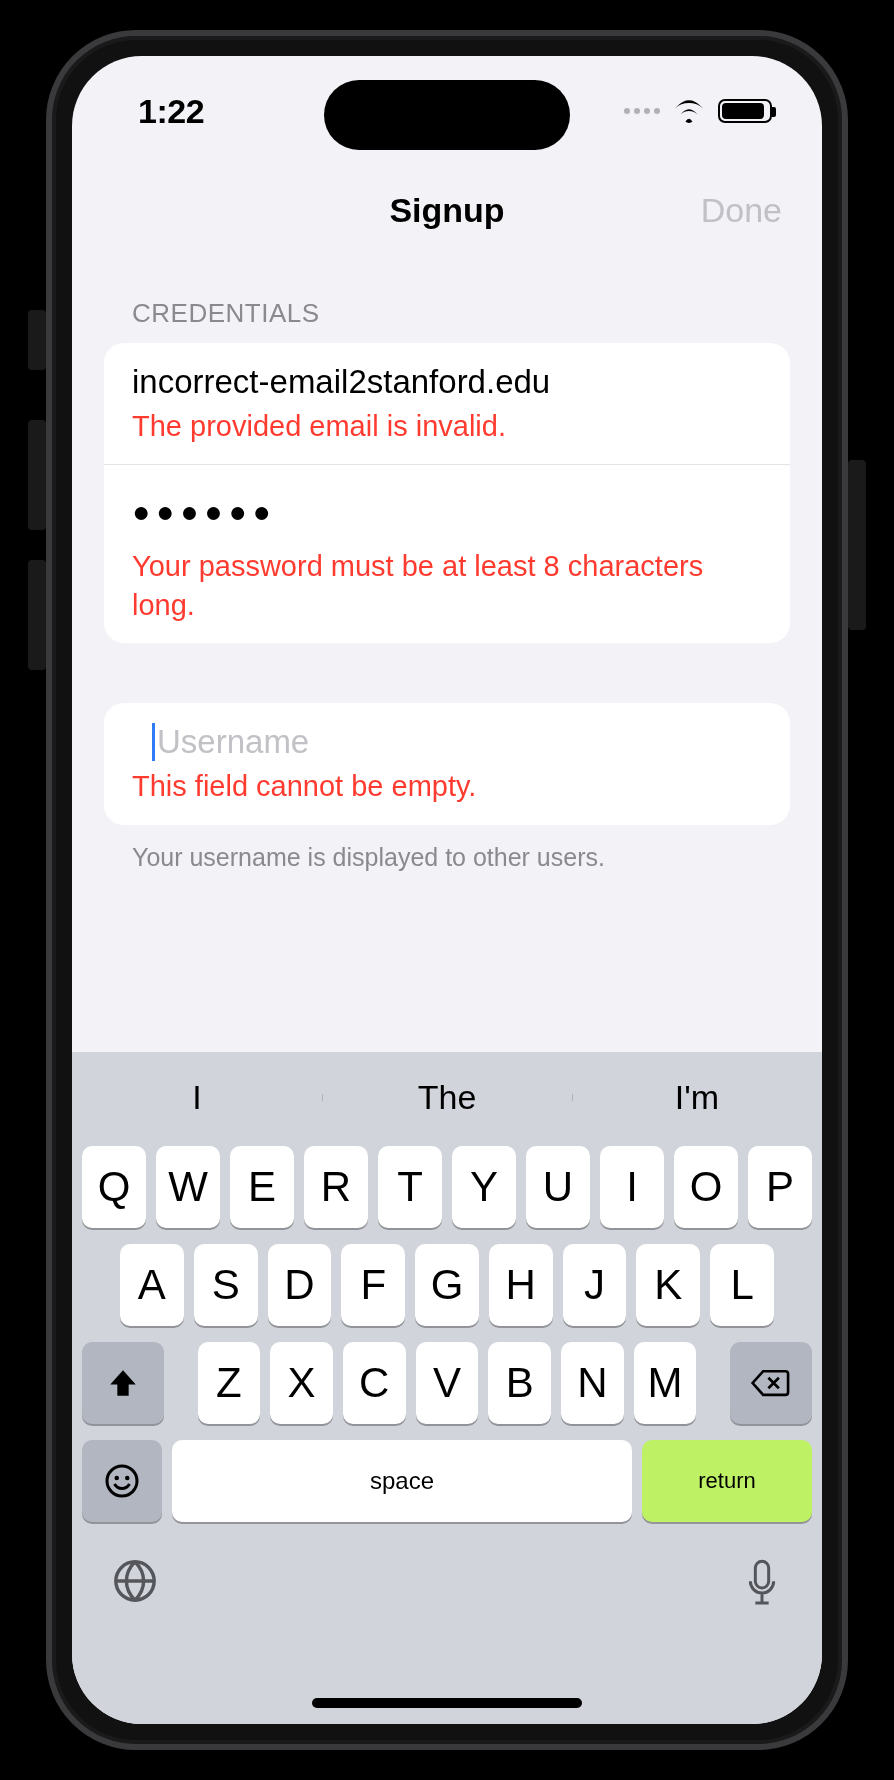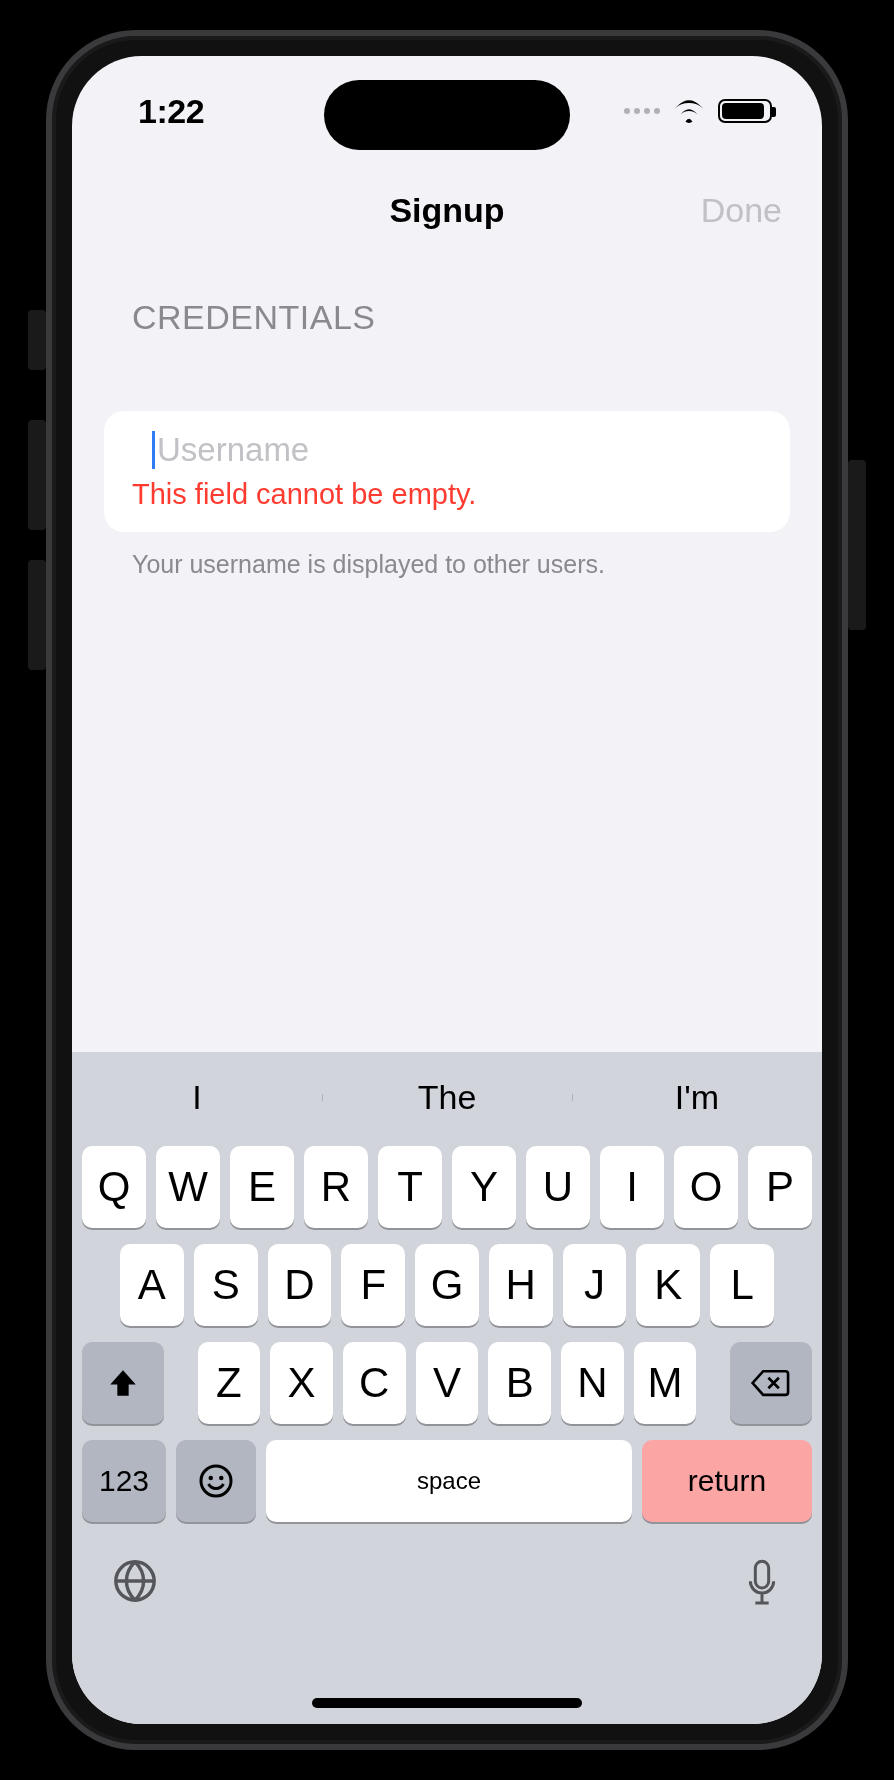--- a/index.html
+++ b/index.html
@@ -87,21 +87,21 @@
       align-items: center;
       justify-content: center;
       position: relative;
     }
     .nav-title { font-size: 34px; font-weight: 600; color:#000; }
     .nav-done { position:absolute; right:40px; font-size:34px; color:#c0c0c6; }
 
     
     .form { padding: 0 32px; }
     .section-header {
-      font-size: 34px;
+      font-size: 26px;
       color: #8a8a8e;
       letter-spacing: 0.5px;
       padding: 44px 0 14px 28px;
     }
     .card {
       background:#fff;
       border-radius:20px;
       overflow:hidden;
     }
     .row {
@@ -175,21 +175,21 @@
       color:#000;
       flex:1;
     }
     .key.fn { background:#b1b6c0; }
     .krow.row2 { padding: 0 38px; }
     .krow.row3 .key.shift, .krow.row3 .key.backspace { flex:1.3; }
     .krow.row3 .spacer { width:14px; flex:0 0 14px; }
     .krow.row4 .key.numbers { flex:0 0 84px; font-size:30px; }
     .krow.row4 .key.emoji  { flex:0 0 80px; }
     .krow.row4 .key.space  { flex:1; font-size:24px; }
-    .krow.row4 .key.return { flex:0 0 170px; font-size:30px; background:#fca5a5; }
+    .krow.row4 .key.return { flex:0 0 170px; font-size:22px; background:#bef264; }
     .kb-bottom { display:flex; justify-content:space-between; padding: 4px 40px 30px 40px; }
 
     .home-indicator {
       position:absolute; bottom:16px; left:50%; transform:translateX(-50%);
       width:270px; height:10px; background:#000; border-radius:6px;
     }
   </style>
 </head>
 <body>
 
@@ -222,20 +222,30 @@
       </div>
     </div>
 
     <div class="nav-bar">
       <div class="nav-title">Signup</div>
       <div class="nav-done">Done</div>
     </div>
 
     <div class="form">
       <div class="section-header">CREDENTIALS</div>
+      <div class="card">
+        <div class="row">
+          <div class="row-value">incorrect-email2stanford.edu</div>
+          <div class="row-error">The provided email is invalid.</div>
+        </div>
+        <div class="row">
+          <div class="pw-dots">●●●●●●</div>
+          <div class="row-error">Your password must be at least 8 characters long.</div>
+        </div>
+      </div>
 
       <div class="section-gap"></div>
 
       <div class="card">
         <div class="row">
           <div class="input-wrap">
             <div class="cursor"></div>
             <div class="row-value placeholder">Username</div>
           </div>
           <div class="row-error">This field cannot be empty.</div>
@@ -290,21 +300,20 @@
           <div class="key">M</div>
           <div class="spacer"></div>
           <div class="key fn backspace">
             <svg width="42" height="34" viewBox="0 0 32 24">
                 <path fill="none" stroke="#000" stroke-width="2" d="M10 3h17a2 2 0 012 2v14a2 2 0 01-2 2H10L2 12z"></path>
                 <path stroke="#000" stroke-width="2" d="M14 8l8 8M22 8l-8 8"></path>
               </svg>
           </div>
         </div>
         <div class="krow row4">
-          <div class="key fn numbers">123</div>
           <div class="key fn emoji">
             <svg width="36" height="36" viewBox="0 0 24 24">
                 <circle cx="12" cy="12" r="10" fill="none" stroke="#000" stroke-width="2"></circle>
                 <circle cx="8.5" cy="10" r="1.5" fill="#000"></circle>
                 <circle cx="15.5" cy="10" r="1.5" fill="#000"></circle>
                 <path fill="none" stroke="#000" stroke-width="2" d="M7 14c1.2 2 3 3 5 3s3.8-1 5-3"></path>
               </svg>
           </div>
           <div class="key space">space</div>
           <div class="key return">return</div>

